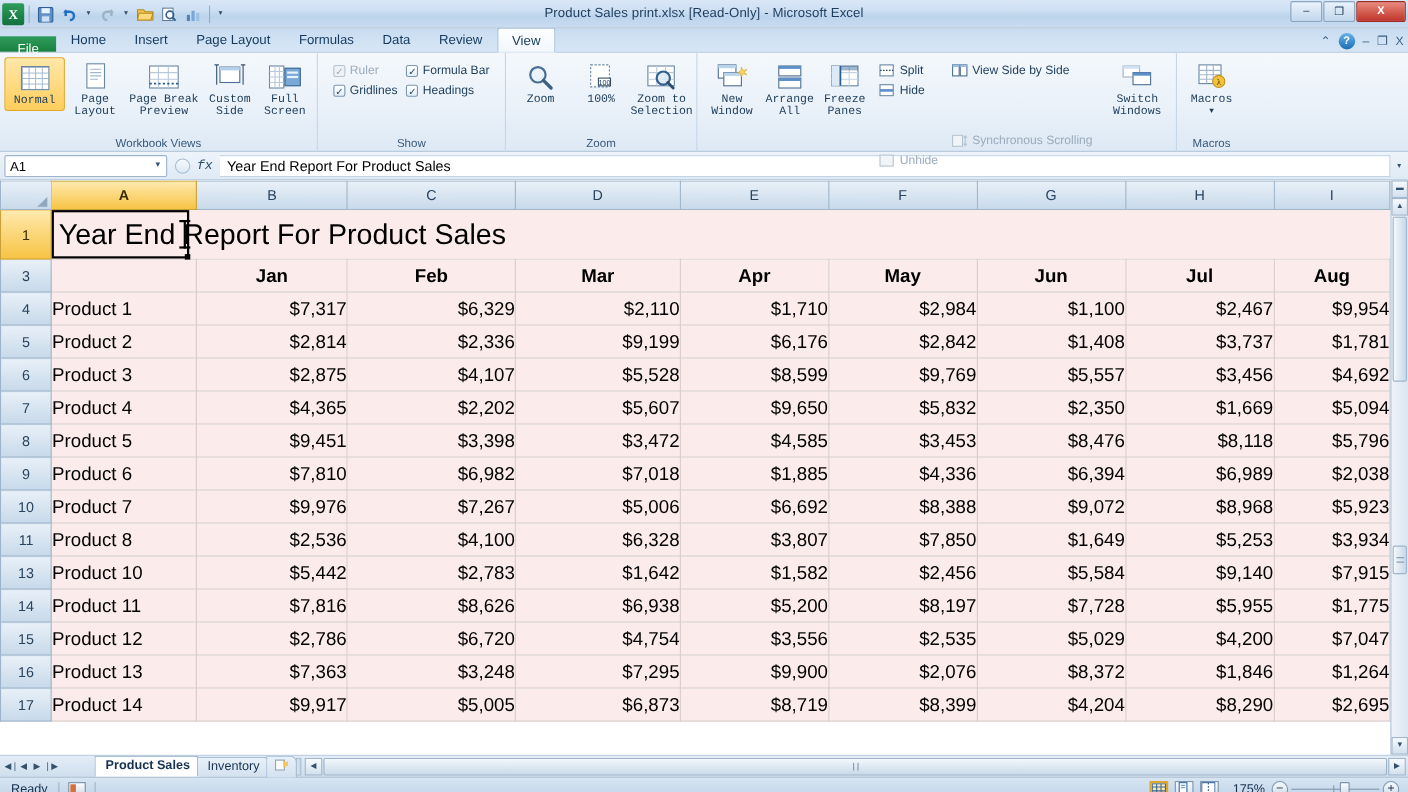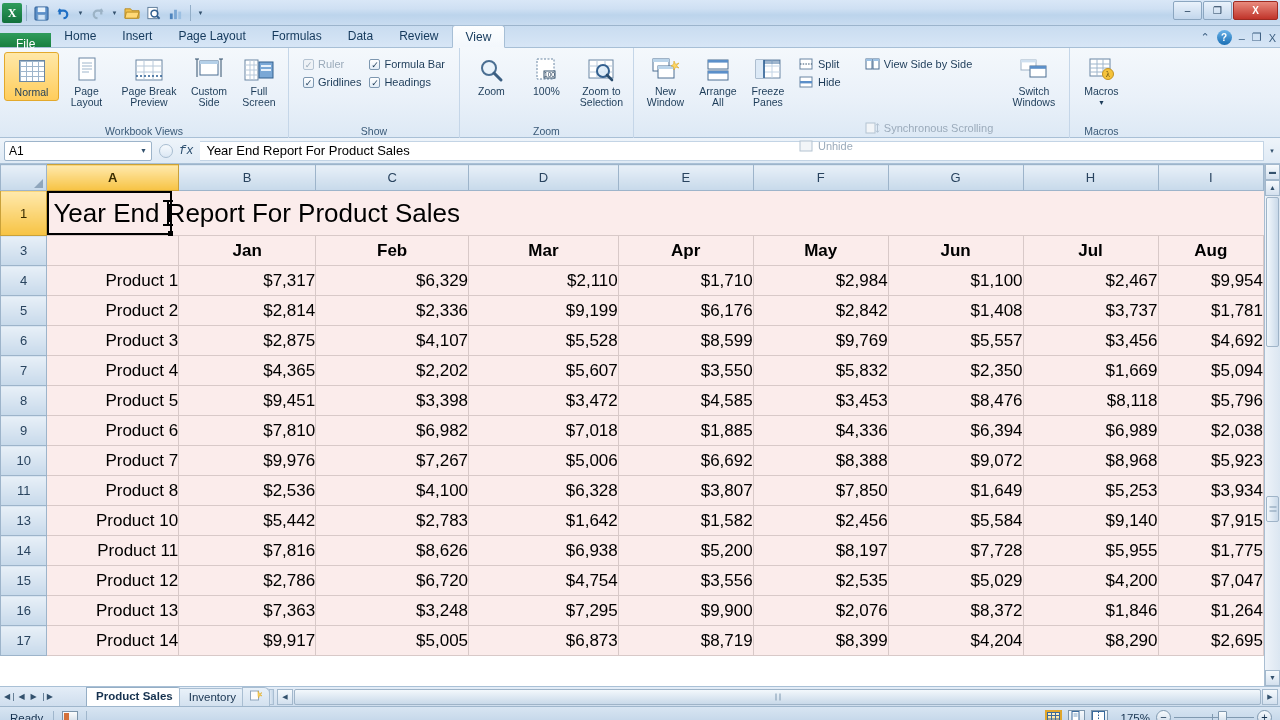--- a/index.html
+++ b/index.html
@@ -72,21 +72,21 @@
   .rgroup + .rgroup { border-left:1px solid #c5d6e8; }
   .rgroup-body { flex:1; display:flex; align-items:flex-start; padding-top:2px; }
   .rgroup-label { font-size:10.5px; color:#3a5a78; text-align:center; height:14px; line-height:14px; }
 
   .bigbtn {
     width:55px; display:flex; flex-direction:column; align-items:center;
     padding:2px 1px; border-radius:3px; text-align:center;
   }
   .bigbtn.sel { background:linear-gradient(180deg,#ffe8a8,#ffcd5c); border:1px solid #e3a92c; }
   .bigbtn .ic { height:32px; display:flex; align-items:center; justify-content:center; }
-  .bigbtn .lb { font-size:10.5px; color:#1d3c59; line-height:11px; }
+  .bigbtn .lb { font-size:10.5px; color:#1d3c59; line-height:11px;font-family:Liberation Mono, monospace; }
   .bigbtn.w62 { width:62px; }
   .bigbtn.w50 { width:50px; }
   .bigbtn.w70 { width:70px; }
 
   .chkcol { display:flex; flex-direction:column; gap:6px; padding:6px 4px 0; }
   .chkrow { display:flex; align-items:center; gap:4px; font-size:11px; color:#1d3c59; }
   .chkrow.dis { color:#9babbb; }
   .cbox {
     width:11px;height:11px;border:1px solid #7d97b0;border-radius:2px;
     background:linear-gradient(180deg,#fff,#e3edf7);
@@ -150,21 +150,21 @@
     content:""; position:absolute; right:3px; bottom:2px;
     border-left:9px solid transparent; border-bottom:9px solid #8fa6bc;
   }
 
   .cell {
     background:#fbeceb; border:1px solid #d8c9c8;
     height:30px; font-size:17px; color:#000;
     padding:0 6px; white-space:nowrap; overflow:hidden;
   }
   .cell.num { text-align:right; }
-  .cell.lbl { text-align:right;padding-left:12px; }
+  .cell.lbl { text-align:left; }
   .cell.mon { text-align:center; font-weight:bold; }
   .cell.blank { }
   .cell.title {
     text-align:left; font-size:26px; height:44px; line-height:44px;
     border:none; background:#fbeceb;
   }
   td.titlecell { position:relative; }
   .sel-border {
     position:absolute; left:0; top:0; width:100%; height:100%;
     border:2px solid #000; pointer-events:none;
@@ -285,20 +285,21 @@
       <svg width="15" height="15" viewBox="0 0 16 16">
           <rect x="2" y="8" width="3" height="6" fill="#4e84bd"></rect>
           <rect x="6.5" y="4" width="3" height="10" fill="#7ba7d4"></rect>
           <rect x="11" y="6" width="3" height="8" fill="#9cc0e2"></rect>
         </svg>
     </div>
     <div class="qat-sep"></div>
     <div class="qat-arrow">▼</div>
   </div>
 
+  <div class="title-text">Product Sales print.xlsx  [Read-Only]  -  Microsoft Excel</div>
 
   <div class="wbtns">
     <div class="wbtn">–</div>
     <div class="wbtn">❐</div>
     <div class="wbtn close">X</div>
   </div>
 </div>
 
 <div class="tabstrip">
   <div class="tab-file">File</div>
@@ -702,21 +703,21 @@
             <td class="cell num">$5,557</td>
             <td class="cell num">$3,456</td>
             <td class="cell num">$4,692</td>
           </tr>
           <tr>
             <th class="rowhead">7</th>
             <td class="cell lbl">Product 4</td>
             <td class="cell num">$4,365</td>
             <td class="cell num">$2,202</td>
             <td class="cell num">$5,607</td>
-            <td class="cell num">$3,550</td>
+            <td class="cell num">$9,650</td>
             <td class="cell num">$5,832</td>
             <td class="cell num">$2,350</td>
             <td class="cell num">$1,669</td>
             <td class="cell num">$5,094</td>
           </tr>
           <tr>
             <th class="rowhead">8</th>
             <td class="cell lbl">Product 5</td>
             <td class="cell num">$9,451</td>
             <td class="cell num">$3,398</td>

